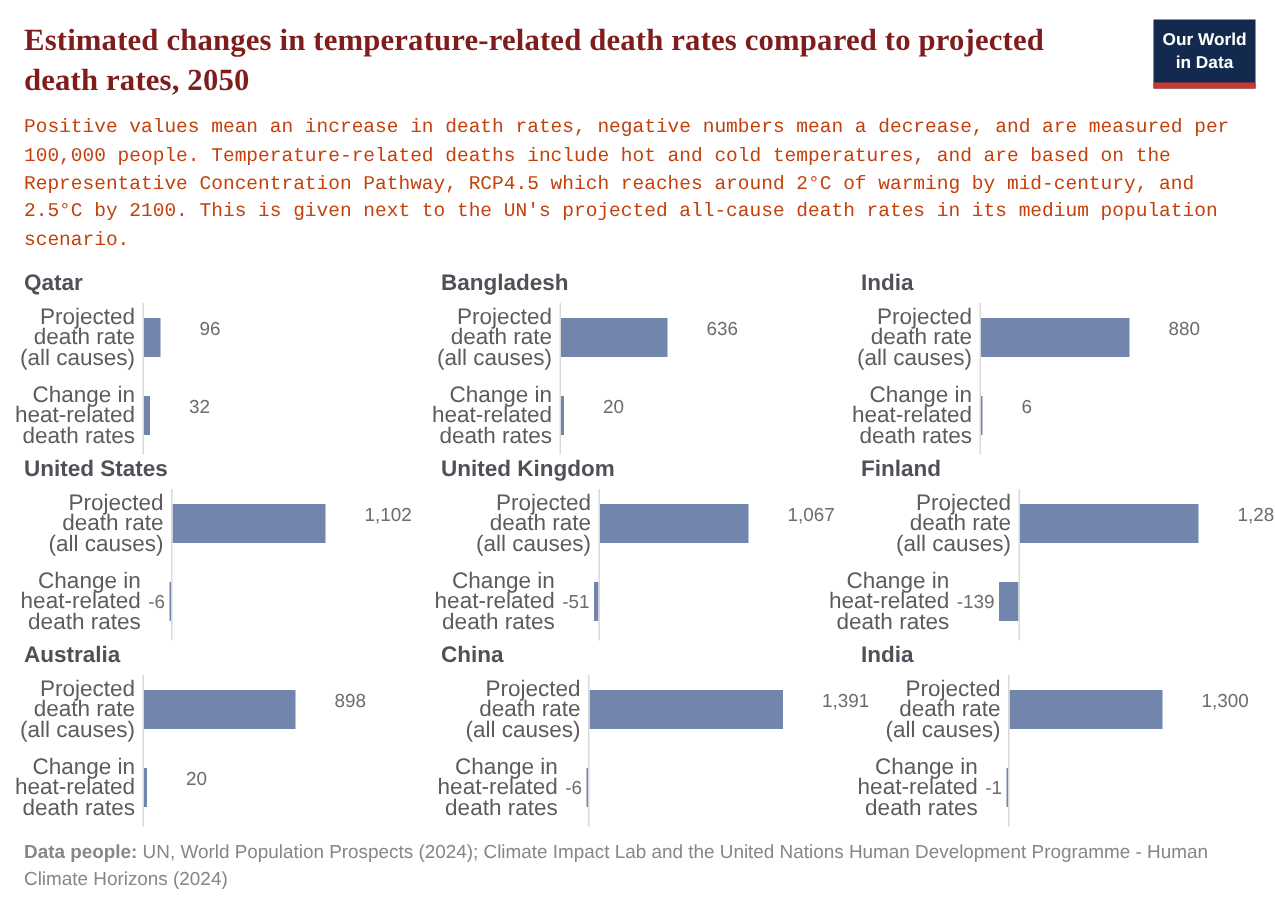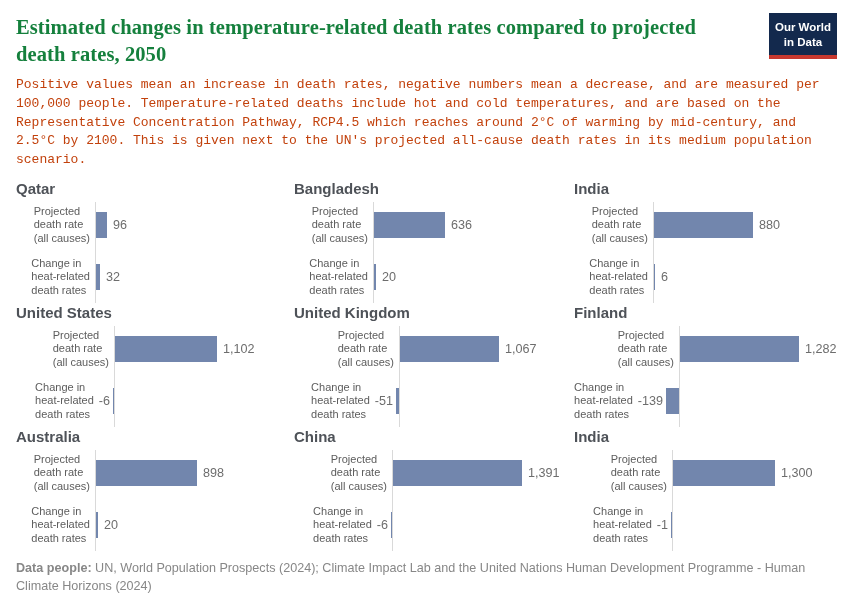--- a/index.html
+++ b/index.html
@@ -3,43 +3,43 @@
 <meta charset="utf-8">
 <style>
   html,body{margin:0;padding:0;}
   body{
     width:850px;height:600px;background:#ffffff;overflow:hidden;position:relative;
     font-family:"Liberation Sans", sans-serif;
   }
   .page{padding-left:16px;}
   .title{
     font-family:"Liberation Serif", serif;font-weight:700;font-size:20.5px;
-    line-height:1.3;color:#15803d;max-width:690px;margin:14px 0 9px;letter-spacing:.1px;
+    line-height:1.3;color:#7f1d1d;max-width:690px;margin:14px 0 9px;letter-spacing:.1px;
   }
   .subtitle{font-size:13px;line-height:1.44;color:#c2410c;width:804px;margin:0;font-family:Liberation Mono, monospace;}
   .logo{
     position:absolute;top:13px;right:13px;background:var(--logo-bg,#13294d);
     color:#fff;font-weight:bold;font-size:11.5px;line-height:1.3;text-align:center;
     padding:7px 6px 5px;border-bottom:4px solid var(--logo-accent,#c7382f);
   }
   .grid{display:grid;grid-template-columns:278px 280px 276px;margin-top:10px;}
   .facet{height:124px;}
   .ftitle{font-size:15px;font-weight:700;color:#4e5258;margin:0 0 5px;}
   .fchart{position:relative;padding:3px 0 6px;}
   .axisline{position:absolute;top:0;bottom:0;width:1px;background:var(--axis-color,#d9d9d9);}
   .frow{display:flex;align-items:center;height:40px;}
   .frow + .frow{margin-top:12px;}
   .lzone{display:flex;justify-content:flex-end;align-items:center;flex-shrink:0;}
   .rlabel{
-    white-space:pre-line;font-size:11px;line-height:13.4px;
+    white-space:pre-line;text-align:right;font-size:15px;line-height:13.4px;
     color:#5c5c5c;margin-right:5px;flex-shrink:0;
   }
   .nlabel{font-size:12.6px;color:#6d6d6d;margin-right:3px;flex-shrink:0;}
   .nbar,.pbar{height:26px;background:var(--bar-color,#7286ad);flex-shrink:0;}
-  .rzone{display:flex;align-items:center;margin-left:1px;}
+  .rzone{display:flex;margin-left:1px;gap:20px;}
   .plabel{margin-left:6px;font-size:12.6px;color:#6d6d6d;white-space:nowrap;}
   .footer{margin-top:8px;font-size:12.6px;color:#878787;width:804px;line-height:1.4;}
   .footer .dslabel{font-weight:bold;}
   .license{margin-top:8px;}
 </style>
 </head>
 <body>
 
 <div class="page">
   <h1 class="title">Estimated changes in temperature-related death rates compared to projected death rates, 2050</h1>

